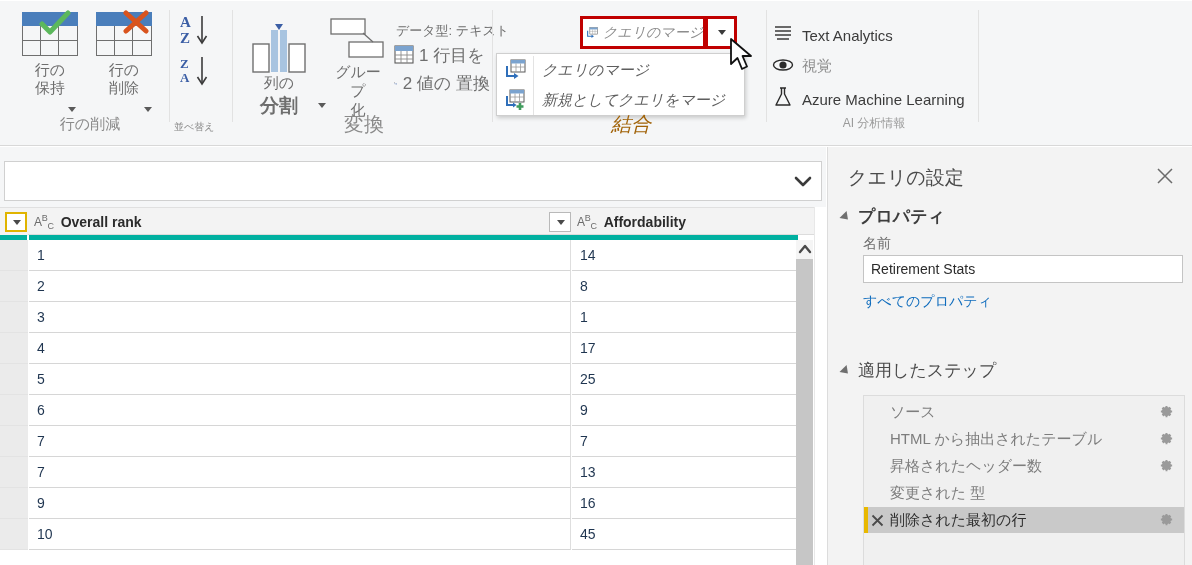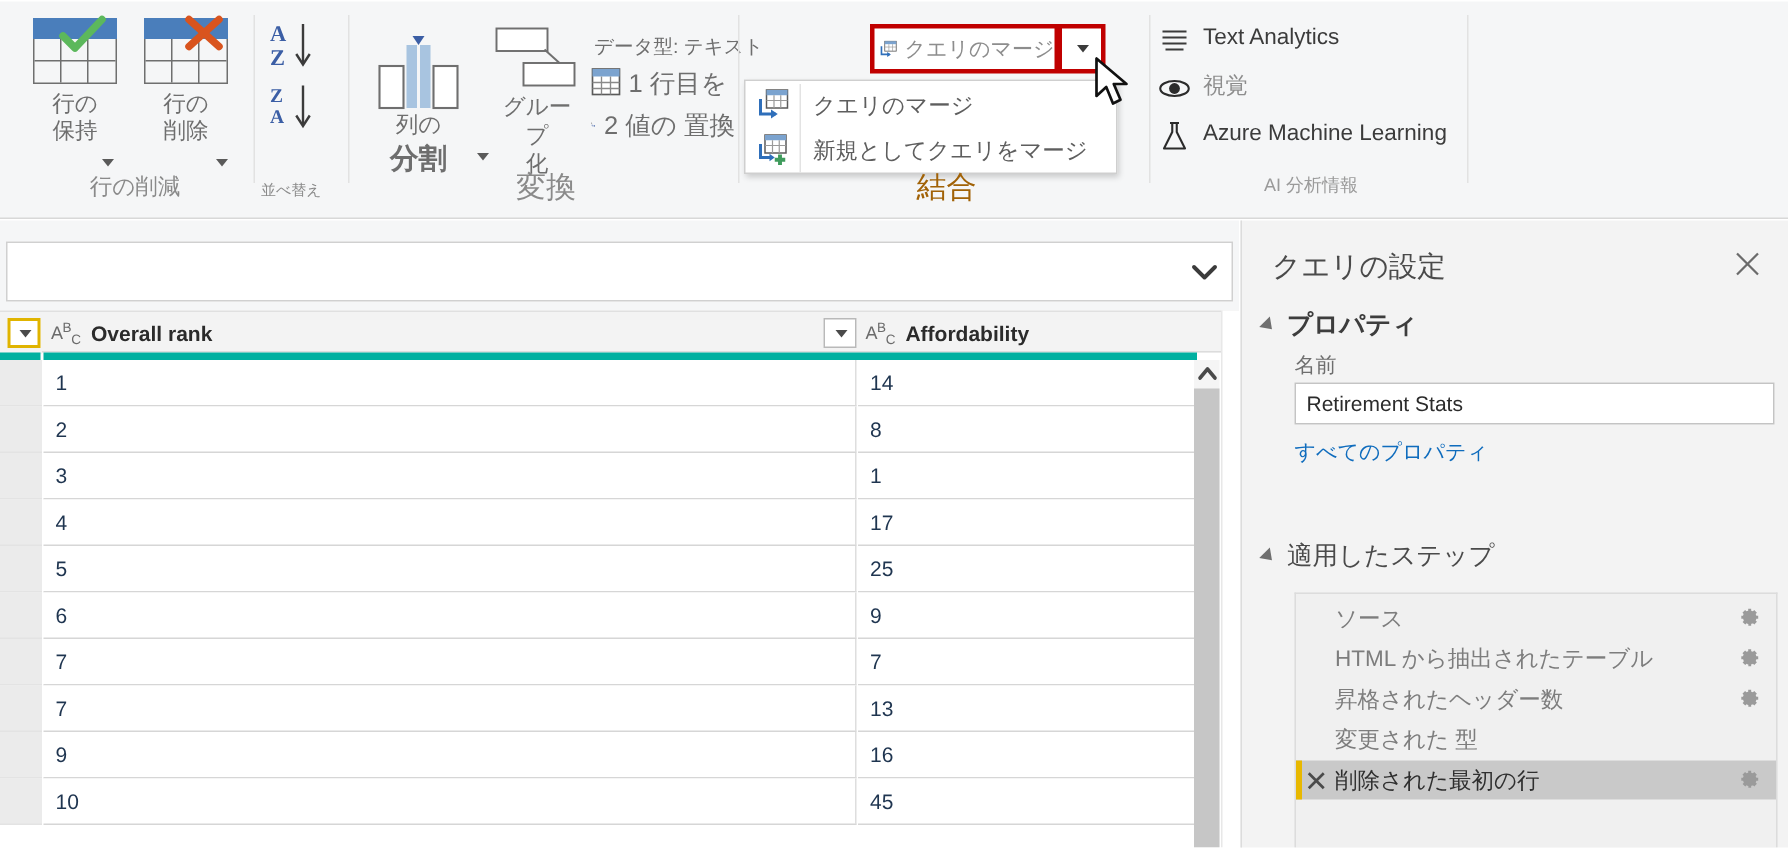--- a/index.html
+++ b/index.html
@@ -50,21 +50,21 @@
   #g-transform { left: 236px; width: 256px; }
   #g-transform .rgroup-title { font-size: 20px; color:#8a8a8a; bottom:0px; }
   .tbtn { position:absolute; cursor:pointer; }
   .split-lbl1 { font-size:15px; color:#6e6e6e; text-align:center; }
   .split-lbl2 { font-size:19px; color:#6e6e6e; text-align:center; font-weight:bold; }
   .grp-lbl { font-size:15px; color:#6e6e6e; text-align:center; line-height:19px; }
   .dtype { font-size:13px; color:#6e6e6e; white-space:nowrap; }
   .rowbtn { font-size:17px; color:#6e6e6e; white-space:nowrap; display:flex; align-items:center; gap:5px; cursor:pointer;}
 
   
-  #g-combine { left: 496px; width: 270px; }
+  #g-combine { left: 496px; width: 270px; font-style: italic; }
   #g-combine .rgroup-title { font-size: 20px; color:#a16207; bottom:0px; }
   .merge-highlight {
     position:absolute; left:84px; top:10px; width:157px; height:33px;
     background:#c00000; padding:3px;
   }
   .merge-btn-inner {
     position:absolute; left:3px; top:3px; width:120px; height:27px;
     background:#ffffff; display:flex; align-items:center; gap:5px; padding-left:3px;
     cursor:pointer;
   }
@@ -80,21 +80,21 @@
     box-shadow: 1px 2px 4px rgba(0,0,0,0.18);
   }
   .dropdown .gutter { position:absolute; left:36px; top:2px; width:1px; height:59px; background:#e3e3e3; }
   .dd-item { position:absolute; left:1px; width:246px; height:30px; display:flex; align-items:center; cursor:pointer; }
   .dd-icon { width:34px; display:flex; align-items:center; justify-content:center; }
   .dd-text { font-size:15px; color:#5e5e5e; padding-left:10px; white-space:nowrap; }
 
   
   #g-ai { left: 770px; width: 208px; }
   #g-ai .rgroup-title { font-size: 12px; color:#9a9a9a; bottom:6px; }
-  .aibtn { position:absolute; left:2px; width:200px; height:28px; display:flex; align-items:flex-start; gap:8px; cursor:pointer; }
+  .aibtn { position:absolute; left:2px; width:200px; height:28px; display:flex; align-items:flex-end; gap:8px; cursor:pointer; }
   .aibtn .t { font-size:15px; color:#3b3b3b; white-space:nowrap; }
   .aibtn .t.dim { color:#8d8d8d; }
 
   
   .fbar-zone { position:absolute; left:0; top:147px; width:826px; height:60px; background:#f5f6f7; }
   .fbar {
     position:absolute; left:4px; top:14px; width:818px; height:40px;
     background:#ffffff; border:1px solid #d0d0d0;
   }
   .fbar-chevron {

